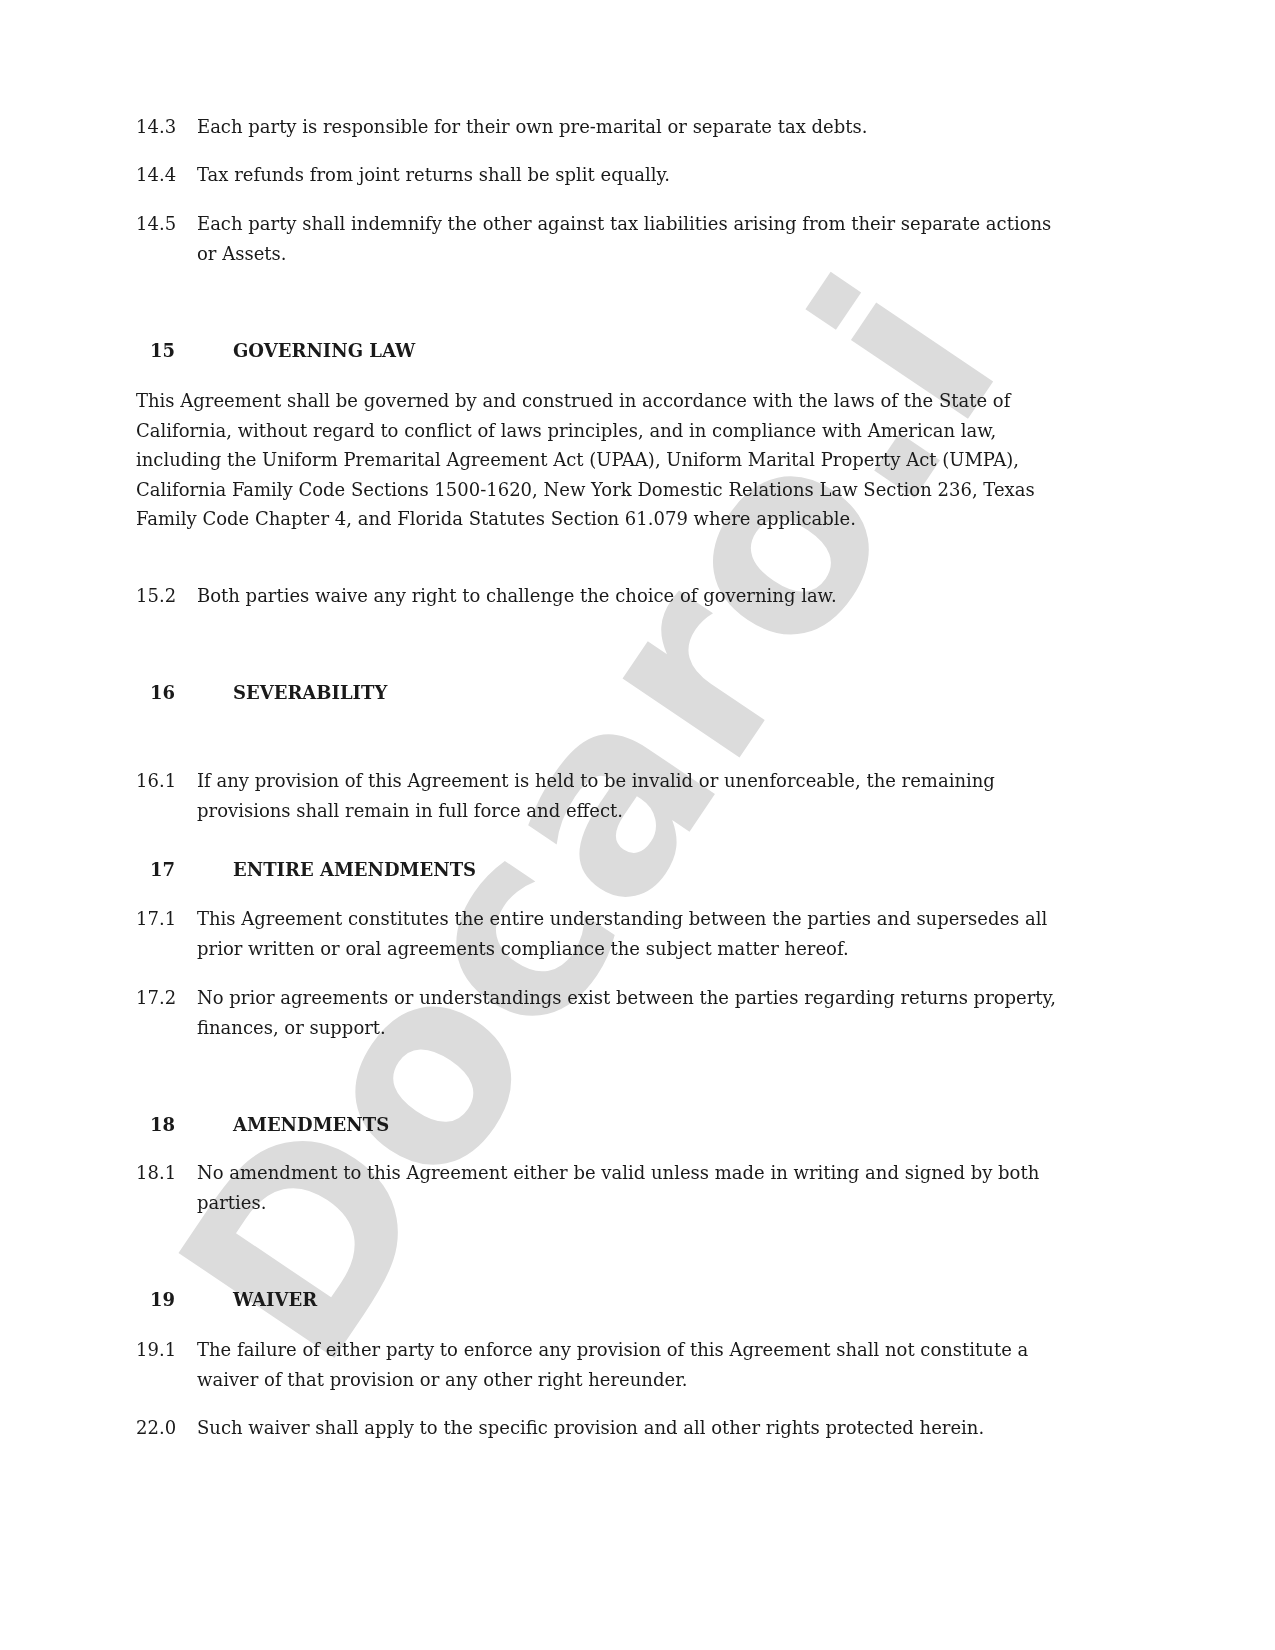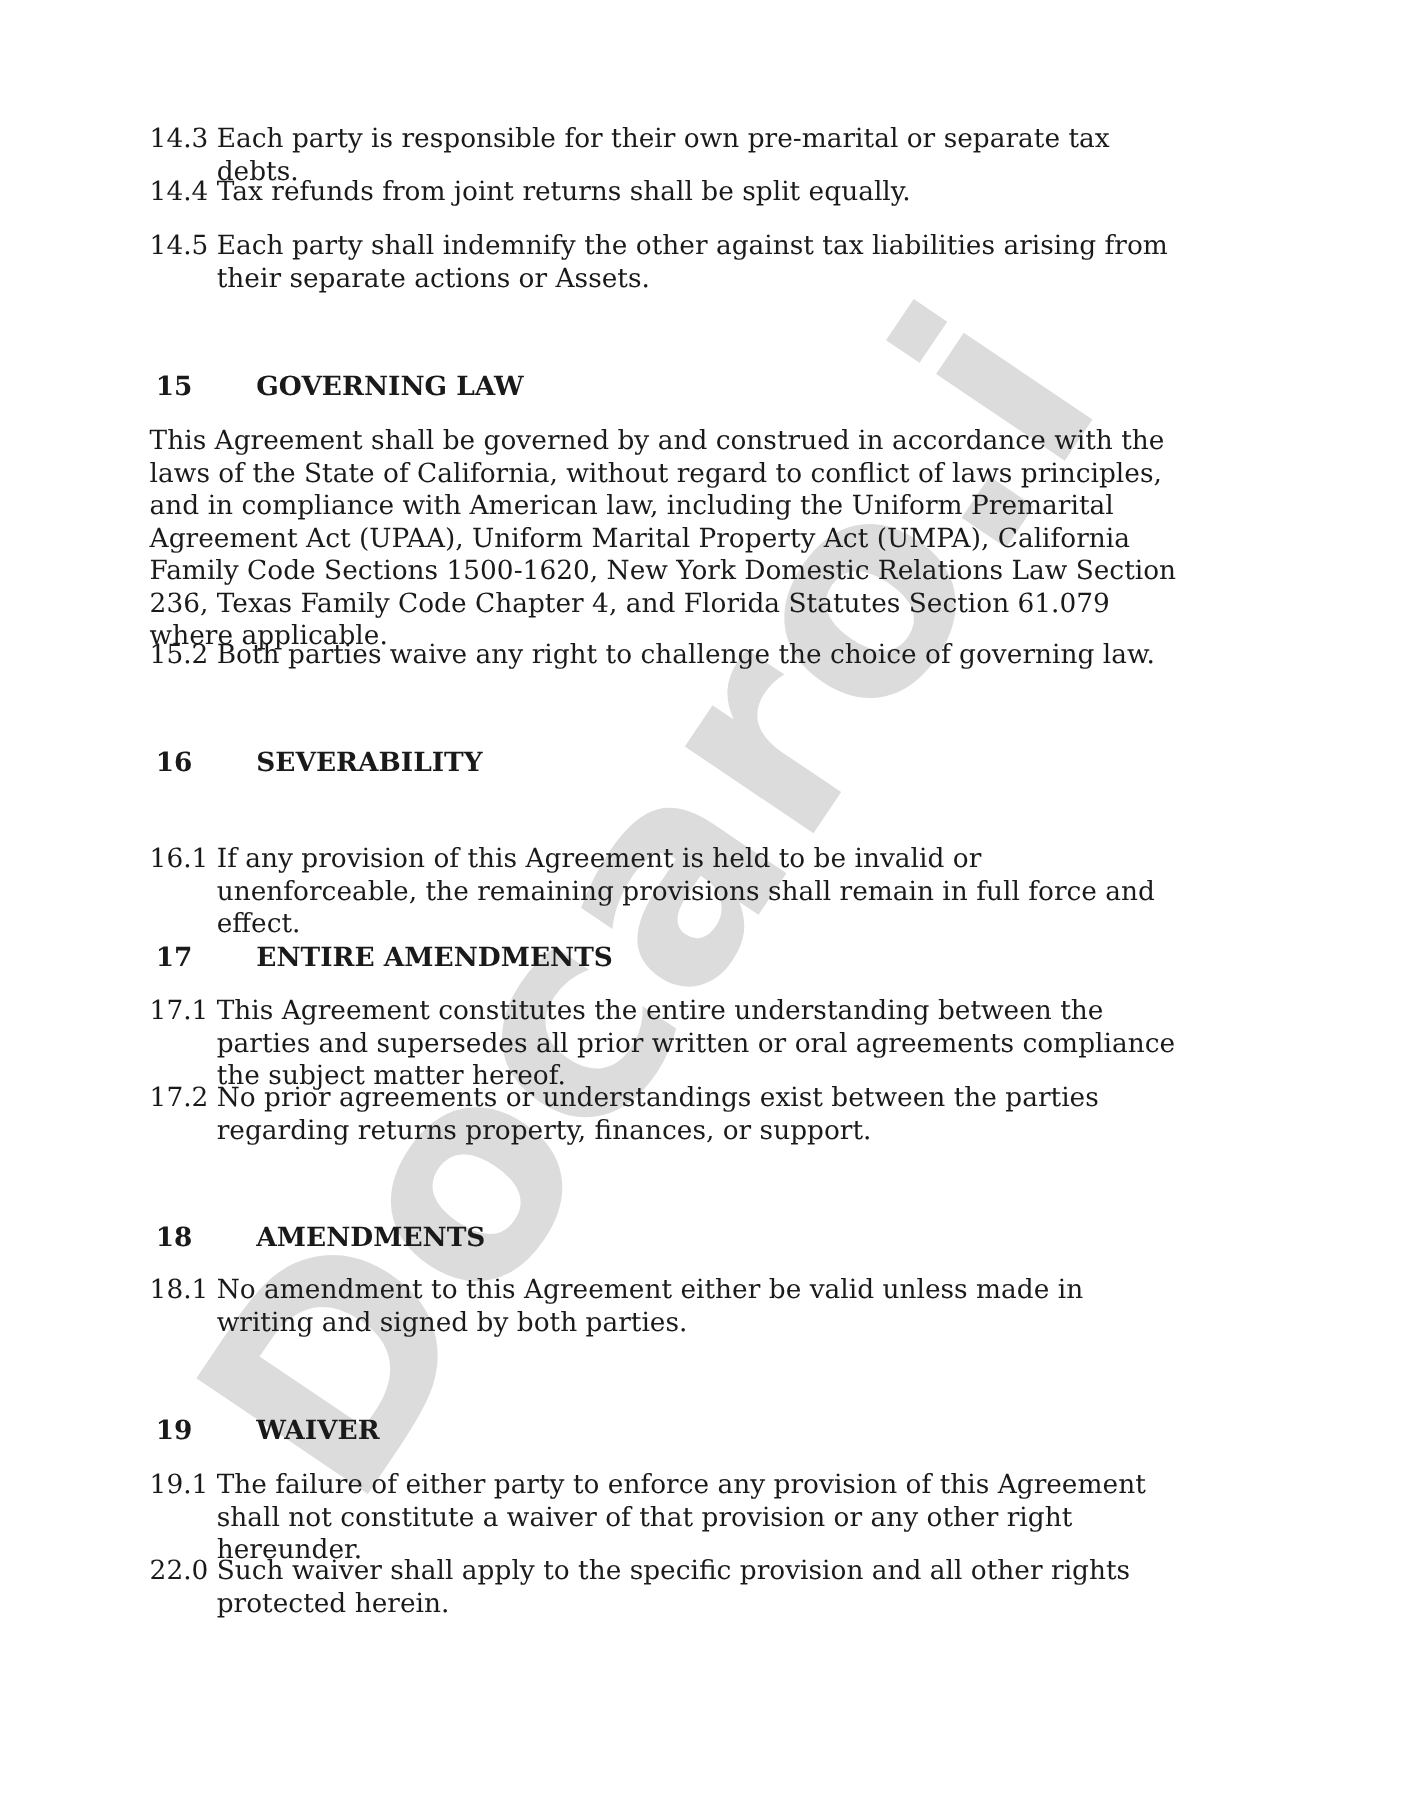--- a/index.html
+++ b/index.html
@@ -5,21 +5,21 @@
   html, body { margin: 0; padding: 0; background: #ffffff; }
   body { width: 1275px; height: 1650px; position: relative; overflow: hidden;
          font-family: "DejaVu Serif", "Liberation Serif", serif; color: #1a1a1a; }
   .page { position: absolute; left: 0; top: 0; width: 1275px; height: 1650px; }
   .watermark { position: absolute; left: 0; top: 0; width: 1275px; height: 1650px; pointer-events: none; z-index: 0; }
   .watermark-text { position: absolute; left: 590px; top: 820px;
         transform: translate(-50%, -50%) rotate(-56deg);
         font-family: "DejaVu Sans", "Liberation Sans", sans-serif; font-weight: bold;
         font-size: 258px; color: #dcdcdc; white-space: nowrap; letter-spacing: 2px; line-height: 1; }
   .content { position: absolute; left: 0; top: 0; width: 1275px; z-index: 1; }
-  .item { position: absolute; left: 136px; width: 940px; display: flex; font-size: 24px; line-height: 29.5px; }
+  .item { position: absolute; left: 136px; width: 940px; display: flex; font-size: 18px; line-height: 29.5px; }
   .num { width: 61px; flex: none; }
   .txt { flex: 1; }
   .heading { font-weight: bold; gap: 36px; }
   .heading .num { text-align: right; width: 39px; margin-right: 22px; }
   b { font-weight: normal; }
 </style>
 </head>
 <body>
 
 <div class="page">

